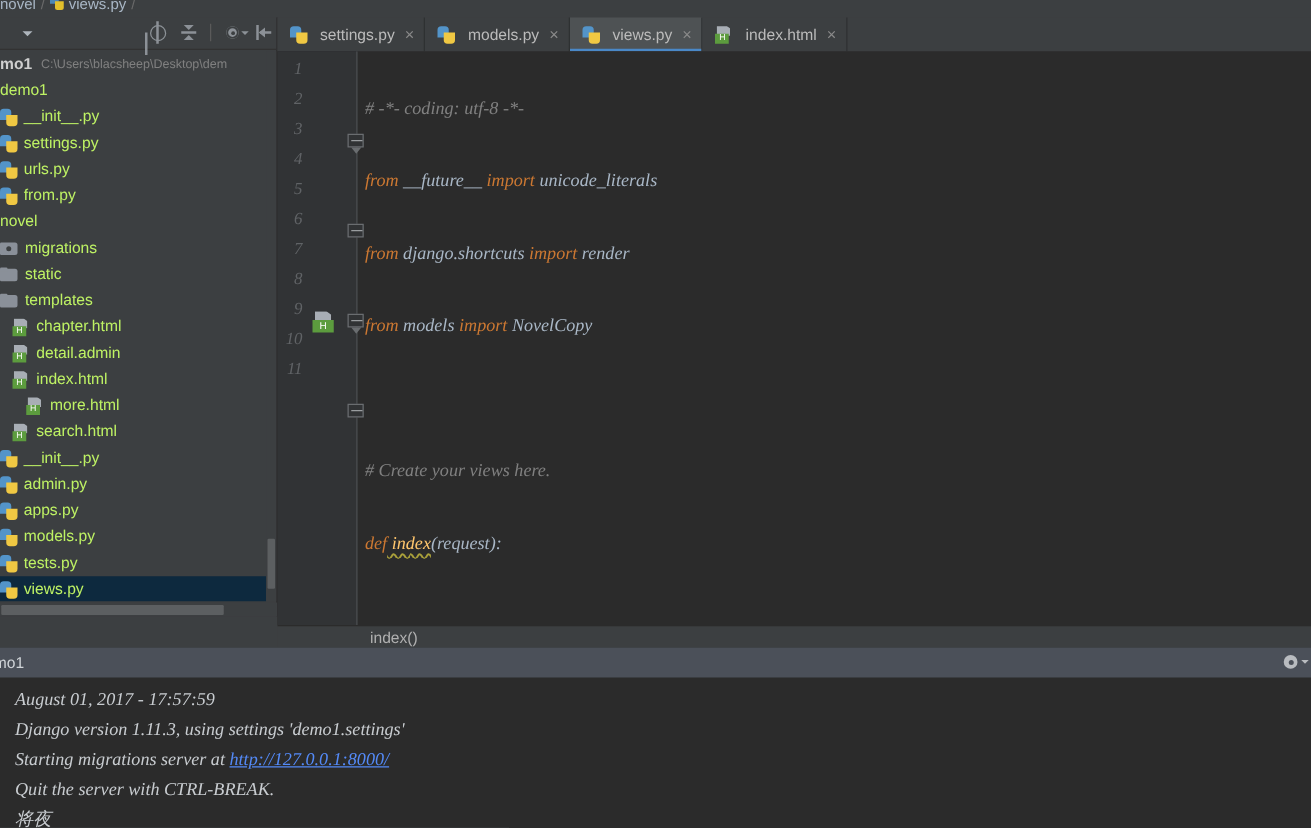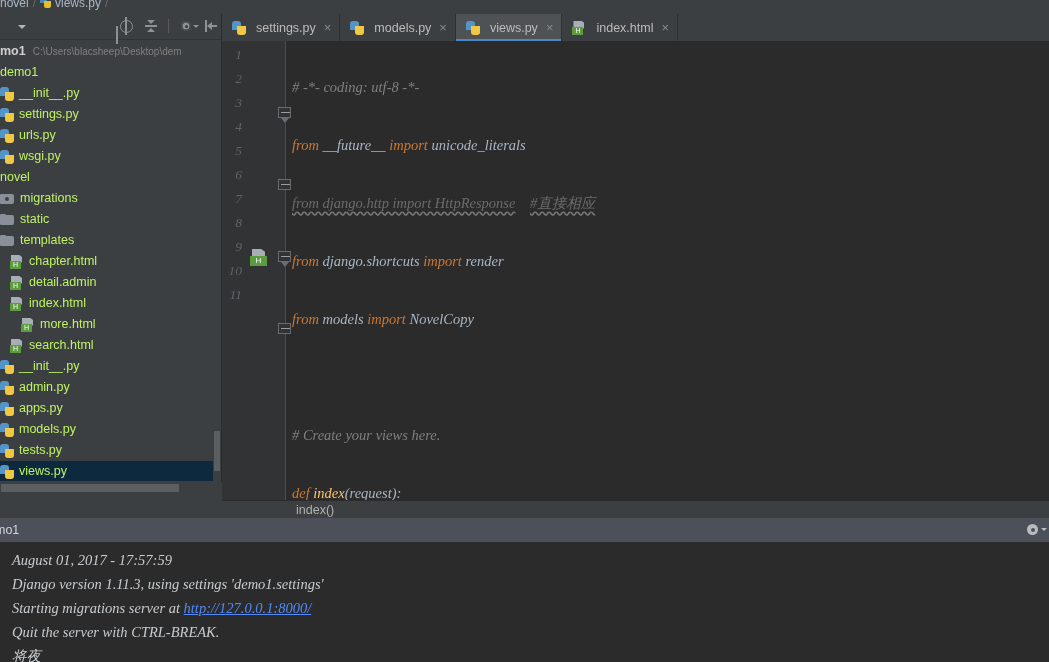--- a/index.html
+++ b/index.html
@@ -236,20 +236,21 @@
     font-family: "Liberation Serif", serif; font-style: italic;
     font-size: 14.5px; color: #a9b7c6; white-space: pre;
   }
   .cline { height: 24px; line-height: 24px; position: relative; padding-left: 0; }
   .kw { color: #cc7832; }
   .cmt-grey { color: #808080; }
   .def { color: #ffc66d; }
   .id { color: #a9b7c6; }
   .dim { color: #6b6b6b; }
   .wavy-warn {
+    text-decoration: underline;
     text-decoration-style: wavy;
     text-decoration-color: #a9a03a;
     text-underline-offset: 3px;
   }
   .wavy-grey {
     text-decoration: underline;
     text-decoration-style: wavy;
     text-decoration-color: #7a7a7a;
     text-underline-offset: 3px;
   }
@@ -336,21 +337,21 @@
           <div class="tree-row">
             <span class="py-ico"></span>
             <span class="lbl">settings.py</span>
           </div>
           <div class="tree-row">
             <span class="py-ico"></span>
             <span class="lbl">urls.py</span>
           </div>
           <div class="tree-row">
             <span class="py-ico"></span>
-            <span class="lbl">wsgi.py</span>
+            <span class="lbl">from.py</span>
           </div>
           <div class="tree-row">
             <span class="lbl">novel</span>
           </div>
           <div class="tree-row">
             <span class="fold-ico src"></span>
             <span class="lbl">migrations</span>
           </div>
           <div class="tree-row">
             <span class="fold-ico"></span>
@@ -464,21 +465,20 @@
         <div class="ln" style="top: 122px;">6</div>
         <div class="ln" style="top: 146px;">7</div>
         <div class="ln" style="top: 170px;">8</div>
         <div class="ln" style="top: 194px;">9</div>
         <div class="ln" style="top: 218px;">10</div>
         <div class="ln" style="top: 242px;">11</div>
       </div>
     <div class="code">
       <div class="cline"><span class="cmt-grey"># -*- coding: utf-8 -*-</span></div>
       <div class="cline"><span class="kw">from</span><span class="id"> __future__ </span><span class="kw">import</span><span class="id"> unicode_literals</span></div>
-      <div class="cline"><span class="dim wavy-grey">from django.http import HttpResponse</span><span class="dim" style="white-space:pre">    </span><span class="dim wavy-grey">#直接相应</span></div>
       <div class="cline"><span class="kw">from</span><span class="id"> django.shortcuts </span><span class="kw">import</span><span class="id"> render</span></div>
       <div class="cline"><span class="kw">from</span><span class="id"> models </span><span class="kw">import</span><span class="id"> NovelCopy</span></div>
       <div class="cline">&nbsp;</div>
       <div class="cline"><span class="cmt-grey"># Create your views here.</span></div>
       <div class="cline"><span class="kw">def</span><span class="def wavy-warn"> index</span><span class="id">(request):</span></div>
       
       
       
     </div>
   </div>

